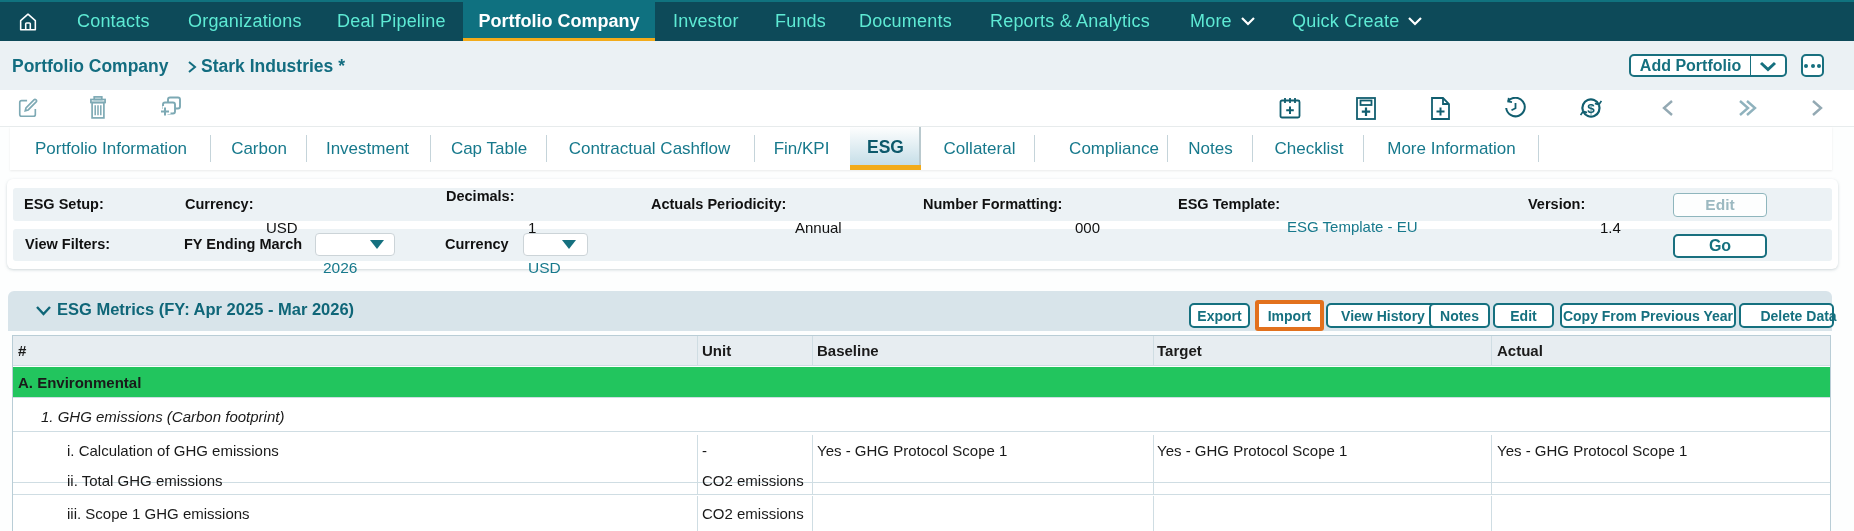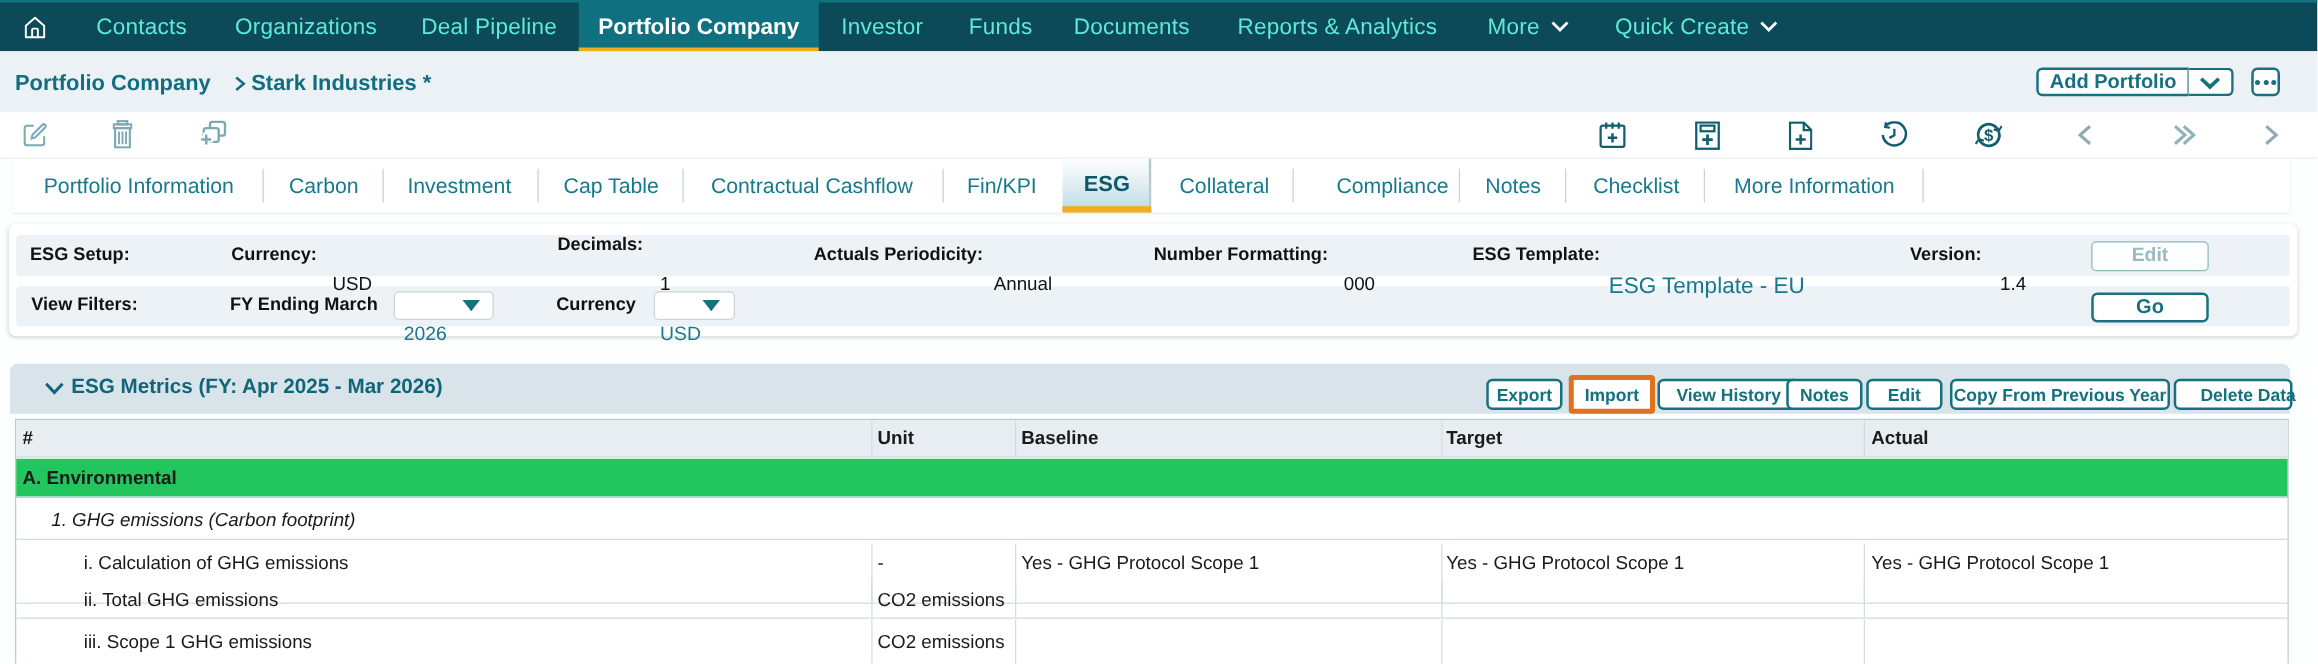--- a/index.html
+++ b/index.html
@@ -198,21 +198,21 @@
   <div class="lbl" style="left:24px; top:196px;">ESG Setup:</div>
   <div class="lbl" style="left:185px; top:196px;">Currency:</div>
   <div class="val" style="left:266px; top:196px;">USD</div>
   <div class="lbl" style="left:446px; top:188px;">Decimals:</div>
   <div class="val" style="left:528px; top:196px;">1</div>
   <div class="lbl" style="left:651px; top:196px;">Actuals Periodicity:</div>
   <div class="val" style="left:795px; top:196px;">Annual</div>
   <div class="lbl" style="left:923px; top:196px;">Number Formatting:</div>
   <div class="val" style="left:1075px; top:196px;">000</div>
   <div class="lbl" style="left:1178px; top:196px;">ESG Template:</div>
-  <div class="val teal" style="left:1287px; top:195px; font-size:18px; color:#17798c;">ESG Template - EU</div>
+  <div class="val teal" style="left:1287px; top:195px; font-size:15px; color:#17798c;">ESG Template - EU</div>
   <div class="lbl" style="left:1528px; top:196px;">Version:</div>
   <div class="val" style="left:1600px; top:196px;">1.4</div>
   <div class="abs" style="left:1673px; top:193px; width:94px; height:24px; background:#fdfefe; border:1px solid #8fb6bd; border-radius:4px; color:#9cb9c1; font-weight:bold; font-size:15.5px; text-align:center; line-height:22px;">Edit</div>
 
   <div class="lbl" style="left:25px; top:236px;">View Filters:</div>
   <div class="lbl" style="left:184px; top:236px;">FY Ending March</div>
   <div class="drop" style="left:315px; top:233px; width:80px; height:23px;"></div>
   <div class="val" style="left:323px; top:236px; color:#17798c; font-size:15.5px;">2026</div>
   <div class="tri" style="left:370px; top:240px;"></div>
   <div class="lbl" style="left:445px; top:236px;text-align:center;">Currency</div>

